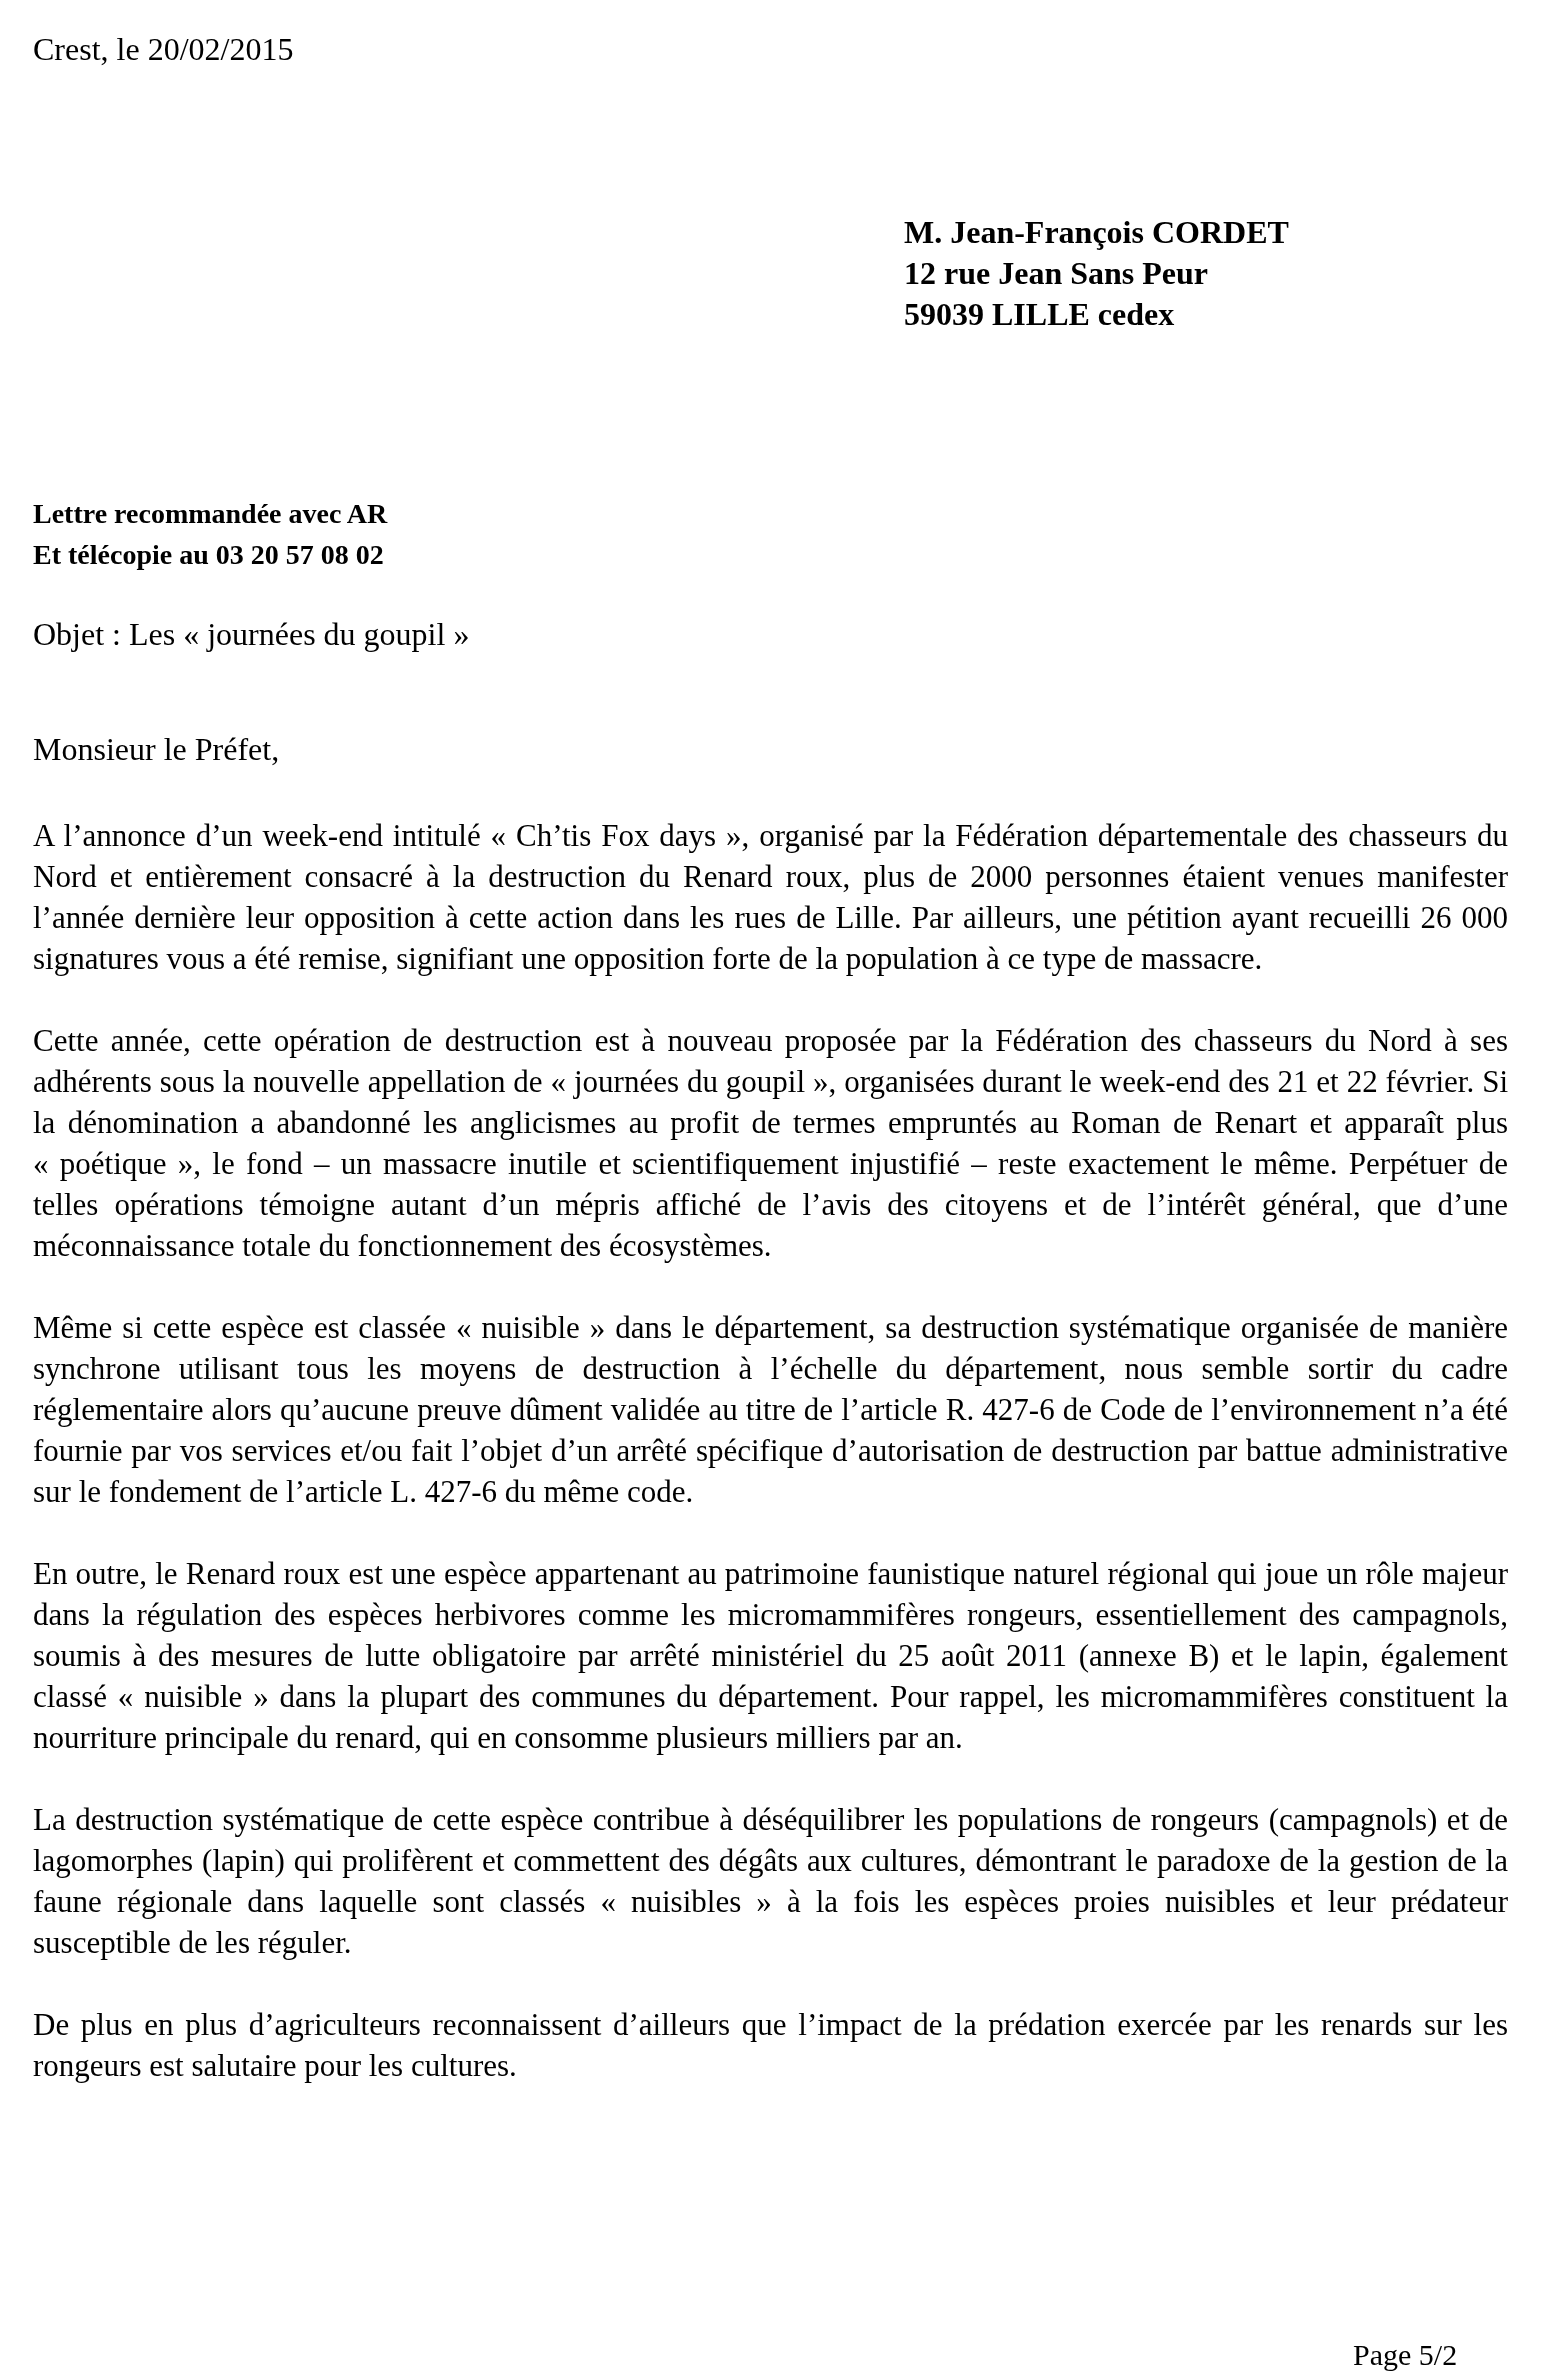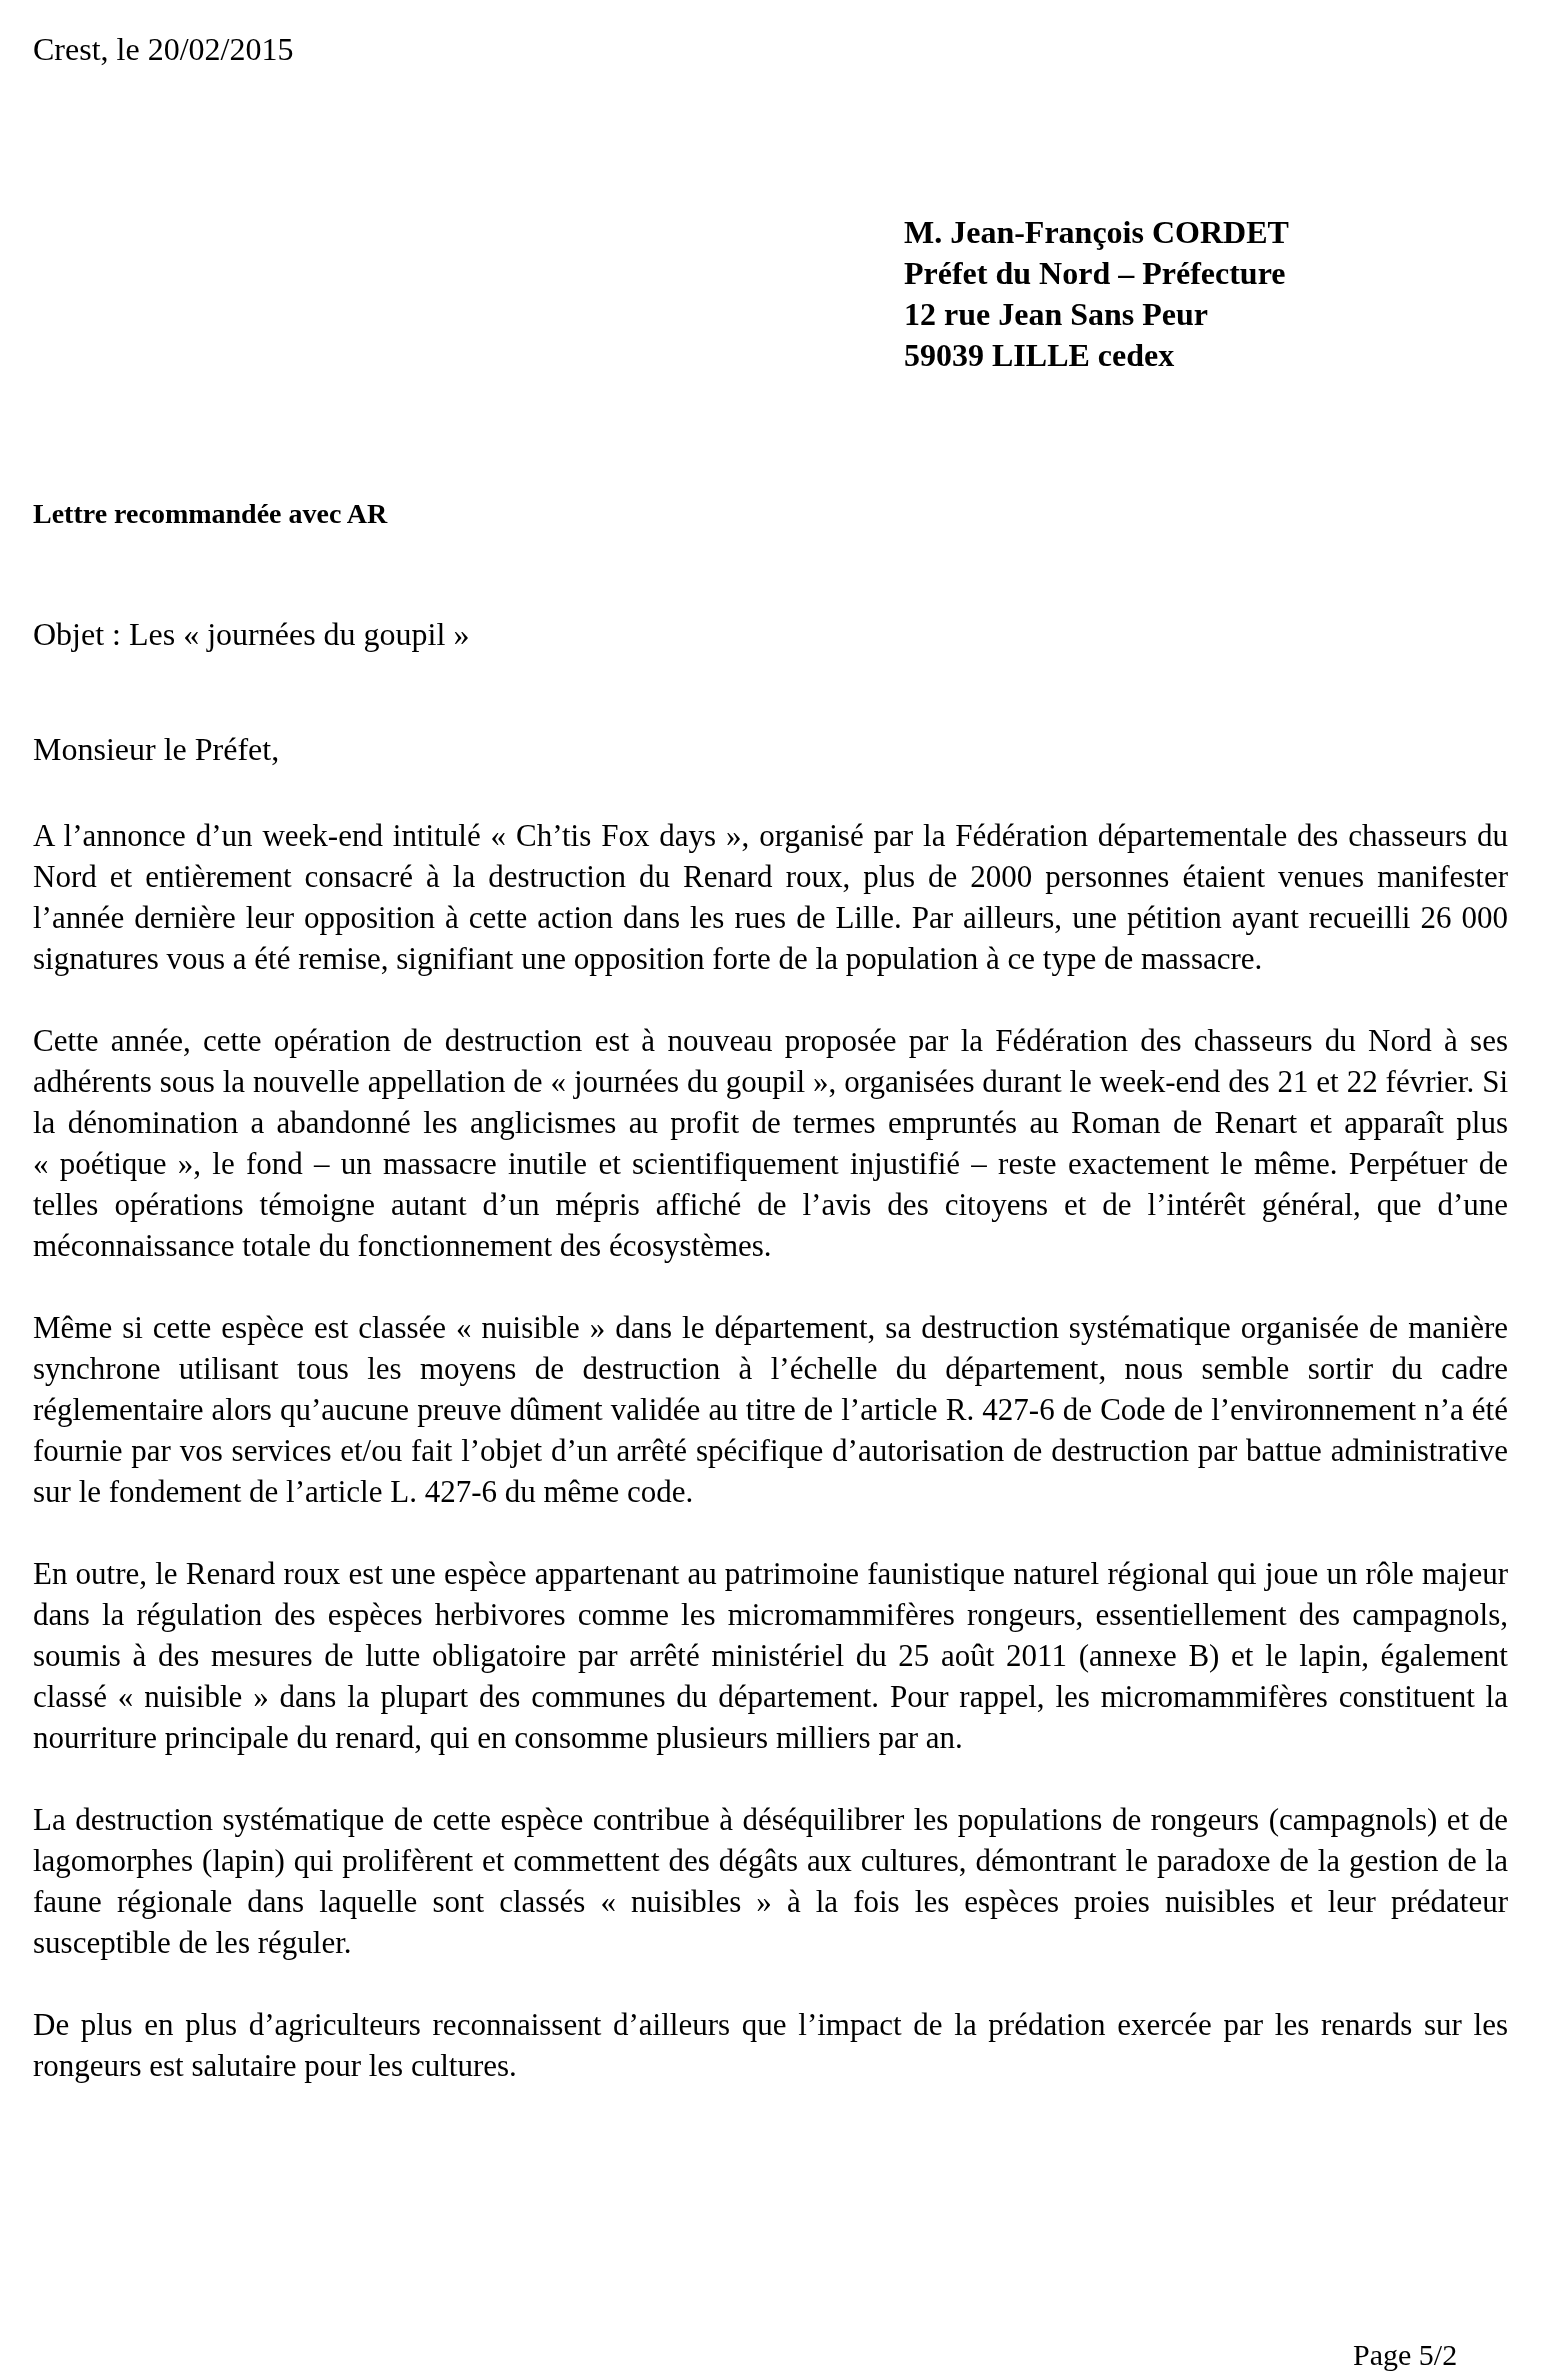--- a/index.html
+++ b/index.html
@@ -82,27 +82,27 @@
 </style>
 </head>
 <body>
 
 <div class="page">
 
   <div class="date-line">Crest, le 20/02/2015</div>
 
   <div class="recipient-block">
     <div>M. Jean-François CORDET</div>
-    <div>Préfet du Nord – Préfecture</div>
     <div>12 rue Jean Sans Peur</div>
     <div>59039 LILLE cedex</div>
   </div>
 
   <div class="delivery-block">
     <div>Lettre recommandée avec AR</div>
+    <div>Et télécopie au 03 20 57 08 02</div>
   </div>
 
   <div class="subject-line">Objet : Les «&nbsp;journées du goupil&nbsp;»</div>
 
   <div class="salutation-line">Monsieur le Préfet,</div>
 
   <div class="body-text">
     <p>A l’annonce d’un week-end intitulé «&nbsp;Ch’tis Fox days&nbsp;», organisé par la Fédération départementale des chasseurs du Nord et entièrement consacré à la destruction du Renard roux, plus de 2000 personnes étaient venues manifester l’année dernière leur opposition à cette action dans les rues de Lille. Par ailleurs, une pétition ayant recueilli 26&nbsp;000 signatures vous a été remise, signifiant une opposition forte de la population à ce type de massacre.</p>
     <p>Cette année, cette opération de destruction est à nouveau proposée par la Fédération des chasseurs du Nord à ses adhérents sous la nouvelle appellation de «&nbsp;journées du goupil&nbsp;», organisées durant le week-end des 21 et 22 février. Si la dénomination a abandonné les anglicismes au profit de termes empruntés au Roman de Renart et apparaît plus «&nbsp;poétique&nbsp;», le fond – un massacre inutile et scientifiquement injustifié – reste exactement le même. Perpétuer de telles opérations témoigne autant d’un mépris affiché de l’avis des citoyens et de l’intérêt général, que d’une méconnaissance totale du fonctionnement des écosystèmes.</p>
     <p>Même si cette espèce est classée «&nbsp;nuisible&nbsp;» dans le département, sa destruction systématique organisée de manière synchrone utilisant tous les moyens de destruction à l’échelle du département, nous semble sortir du cadre réglementaire alors qu’aucune preuve dûment validée au titre de l’article R. 427-6 de Code de l’environnement n’a été fournie par vos services et/ou fait l’objet d’un arrêté spécifique d’autorisation de destruction par battue administrative sur le fondement de l’article L. 427-6 du même code.</p>

